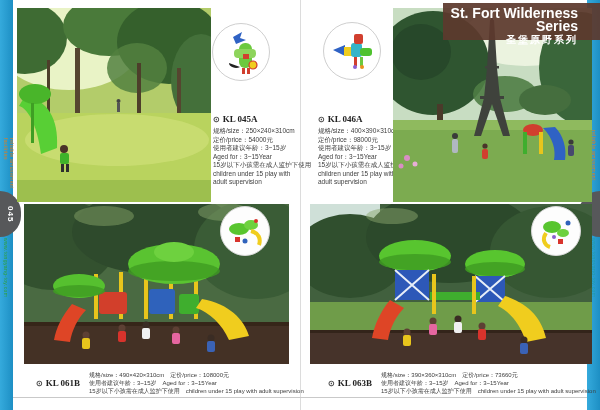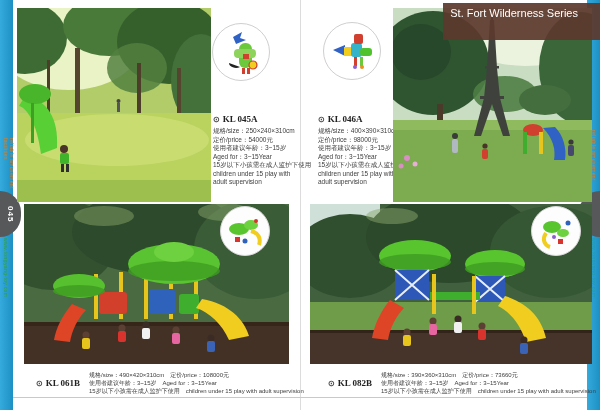--- a/index.html
+++ b/index.html
@@ -30,21 +30,21 @@
   .photo{position:absolute;overflow:hidden;}
   .photo svg{display:block;}
   .photo-tl{left:17px;top:8px;width:194px;height:194px;}
   .photo-tr{left:393px;top:8px;width:199px;height:194px;}
   .photo-bl{left:24px;top:204px;width:265px;height:160px;}
   .photo-br{left:310px;top:204px;width:282px;height:160px;}
   
   .band{position:absolute;left:443px;top:3px;width:157px;height:37px;
         background:rgba(92,57,45,.93);color:#fff;text-align:right;
         padding:4px 22px 0 0;box-sizing:border-box;}
-  .band .t1{font-size:11px;font-weight:normal;line-height:13px;}
+  .band .t1{font-size:14px;font-weight:bold;line-height:13px;}
   .band .t2{font-size:10px;font-weight:bold;line-height:13px;letter-spacing:2px;}
   
   .toycircle{position:absolute;width:58px;height:58px;border-radius:50%;
              background:#fff;border:1px solid #cfcfcf;box-sizing:border-box;}
   .tc-l{left:212px;top:23px;} .tc-r{left:323px;top:22px;}
   
   .inset{position:absolute;width:50px;height:50px;border-radius:50%;background:#fdfdfd;
          border:1px solid #d8d8d8;box-sizing:border-box;}
   
   .pinfo{position:absolute;width:92px;}
@@ -252,20 +252,21 @@
         <rect x="175" y="137" width="6" height="11" rx="2" fill="#46486e"></rect>
     </g>
     <circle cx="14" cy="150" r="3" fill="#d98ec4"></circle>
     <circle cx="22" cy="156" r="2.5" fill="#e7aed6"></circle>
     <circle cx="8" cy="158" r="2.5" fill="#d98ec4"></circle>
   </svg>
 </div>
 
 <div class="band">
   <div class="t1">St. Fort Wilderness Series</div>
+  <div class="t2">圣堡原野系列</div>
 </div>
 
 <div class="photo photo-br">
   <svg width="282" height="160" viewBox="0 0 282 160">
     <rect width="282" height="160" fill="#41603e"></rect>
     <rect width="70" height="44" fill="#cfe0d8"></rect>
     <ellipse cx="40" cy="52" rx="56" ry="42" fill="#304f2e"></ellipse>
     <ellipse cx="140" cy="33" rx="84" ry="46" fill="#2c492b"></ellipse>
     <ellipse cx="242" cy="48" rx="62" ry="46" fill="#365733"></ellipse>
     <ellipse cx="82" cy="12" rx="26" ry="8" fill="#8aa66d" opacity=".5"></ellipse>
@@ -306,20 +307,20 @@
       <rect x="26" y="32" width="5" height="5" fill="#d8332c"></rect>
       <circle cx="36" cy="16" r="2.5" fill="#2f62bb"></circle>
       <circle cx="22" cy="30" r="2" fill="#8a5fcf"></circle>
     </svg>
   </div>
 </div>
 
 <div class="caption cap-r">
   <div class="pcode">
     <span class="bullet">⊙</span>
-    <span>KL 082B</span>
+    <span>KL 063B</span>
   </div>
   <div>
     <div class="capline">规格/size：390×360×310cm　定价/price：73660元</div>
     <div class="capline">使用者建议年龄：3~15岁　Aged for：3~15Year</div>
     <div class="capline">15岁以下小孩需在成人监护下使用　children under 15 play with adult supervision</div>
   </div>
 </div>
 
 </body></html>

